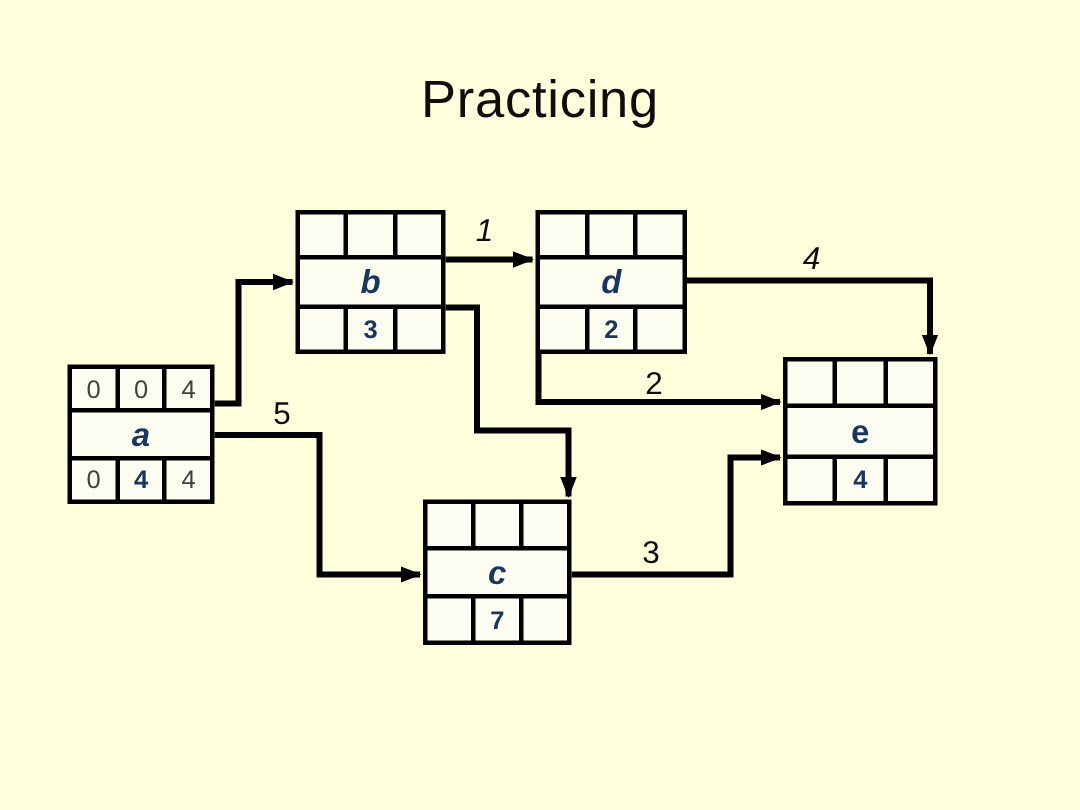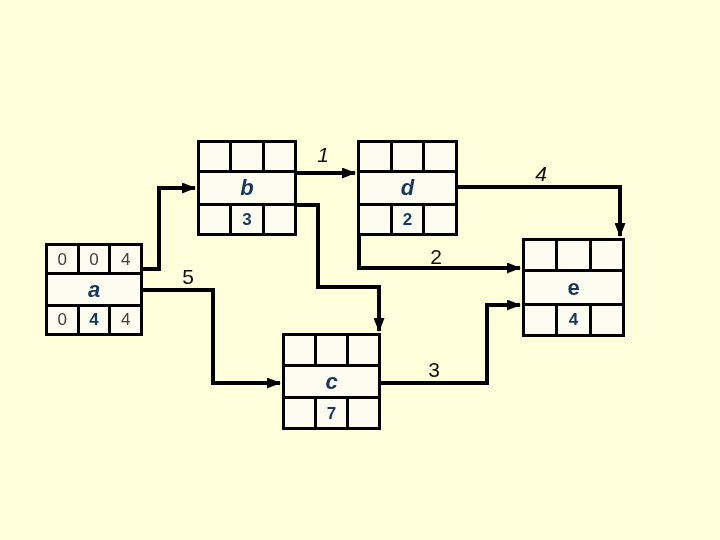--- a/index.html
+++ b/index.html
@@ -51,20 +51,21 @@
     color:var(--title,#0d0d0d);
     line-height:1;
   }
   .edge-label.it{font-style:italic;}
 </style>
 </head>
 <body>
 
 <div id="slide">
 
+  <h1 class="title">Practicing</h1>
 
   <svg id="edge-layer" viewBox="0 0 720 540" xmlns="http://www.w3.org/2000/svg">
     <defs>
       <marker id="arrowhead" markerUnits="userSpaceOnUse" markerWidth="15" markerHeight="11" refX="13" refY="5.5" orient="auto">
         <path d="M0,0 L14,5.5 L0,11 Z" fill="#000000"></path>
       </marker>
     </defs>
   <polyline points="143,269 159,269 159,188 195,188" fill="none" stroke="#000000" stroke-width="4" marker-end="url(#arrowhead)"></polyline>
       <polyline points="297,173 355,173" fill="none" stroke="#000000" stroke-width="4" marker-end="url(#arrowhead)"></polyline>
       <polyline points="458,187 620,187 620,236" fill="none" stroke="#000000" stroke-width="4" marker-end="url(#arrowhead)"></polyline>

